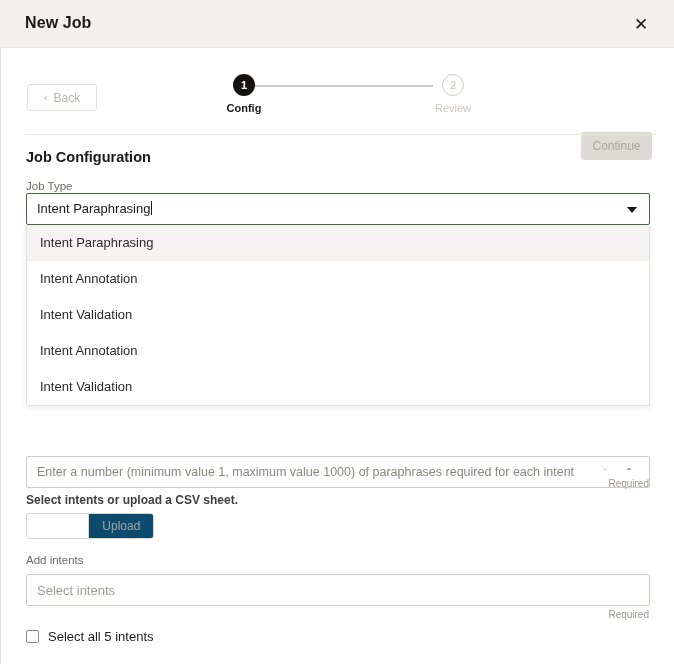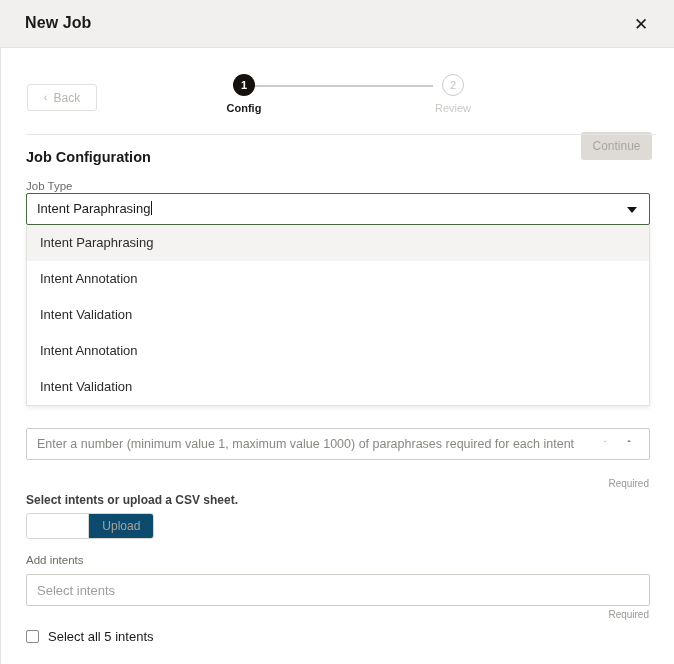--- a/index.html
+++ b/index.html
@@ -156,21 +156,21 @@
   }
   .dd-item {
     height: 36px; line-height: 36px;
     padding-left: 13px;
     font-size: 13px; color: #2b2b2b;
     cursor: pointer;
   }
   .dd-item.highlighted { background: #f4f3f1; }
 
   
-  .num-field { top: 380px; }
+  .num-field { top: 408px; }
   .num-placeholder {
     position: absolute; left: 10px; top: 8px;
     font-size: 12.5px; color: #8a8782;
   }
   .spin {
     position: absolute; top: 10px;
     width: 12px; height: 12px;
     display: flex; align-items: center; justify-content: center;
     font-size: 11px; line-height: 1;
   }

